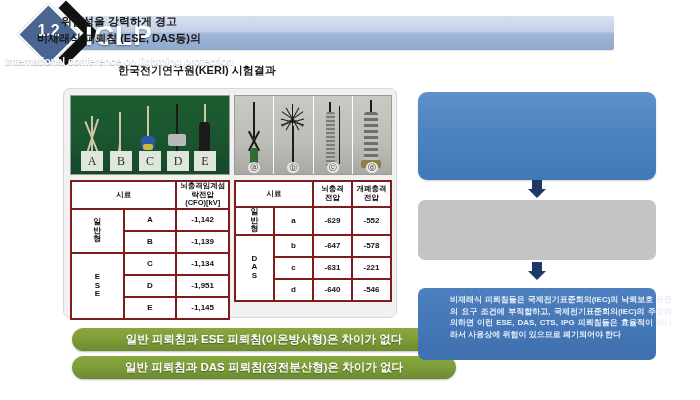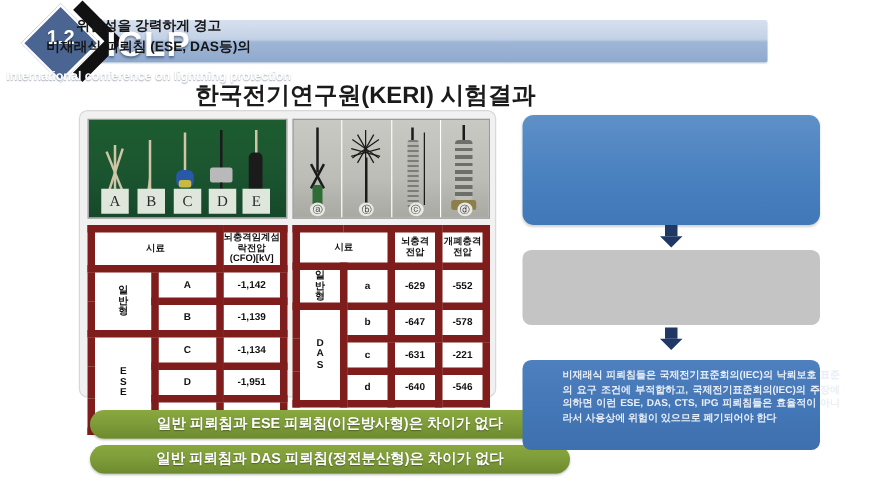--- a/index.html
+++ b/index.html
@@ -72,25 +72,24 @@
     font-size: 16px;
     font-weight: bold;
     color: #ffffff;
     text-shadow: 0 1px 1px rgba(0,0,0,0.4);
   }
 
   
   #subtitle {
     position: absolute;
     left: 118px; top: 63px;
-    font-size: 19px;
+    font-size: 11px;
     font-weight: bold;
     color: #1a1a1a;
     white-space: nowrap;
-    margin-left: 38px;
   }
 
   
   #results-card {
     position: absolute;
     left: 63px; top: 88px;
     width: 334px; height: 230px;
     background: #f1f1f1;
     border: 1px solid #d8d8d8;
     border-radius: 7px;
@@ -156,21 +155,21 @@
 
   
   table.data {
     width: 100%;
     margin-top: 5px;
     border-collapse: collapse;
     background: #ffffff;
     table-layout: fixed;
   }
   table.data td, table.data th {
-    border: 6px solid #7f1d1d;
+    border: 2px solid #7f1d1d;
     font-size: 8px;
     font-weight: bold;
     color: #111111;
     text-align: center;
     padding: 0;
     height: 20px;
     line-height: 1.15;
   }
   table.data th { height: 24px; font-size: 7.5px; }
   td.vlabel {

